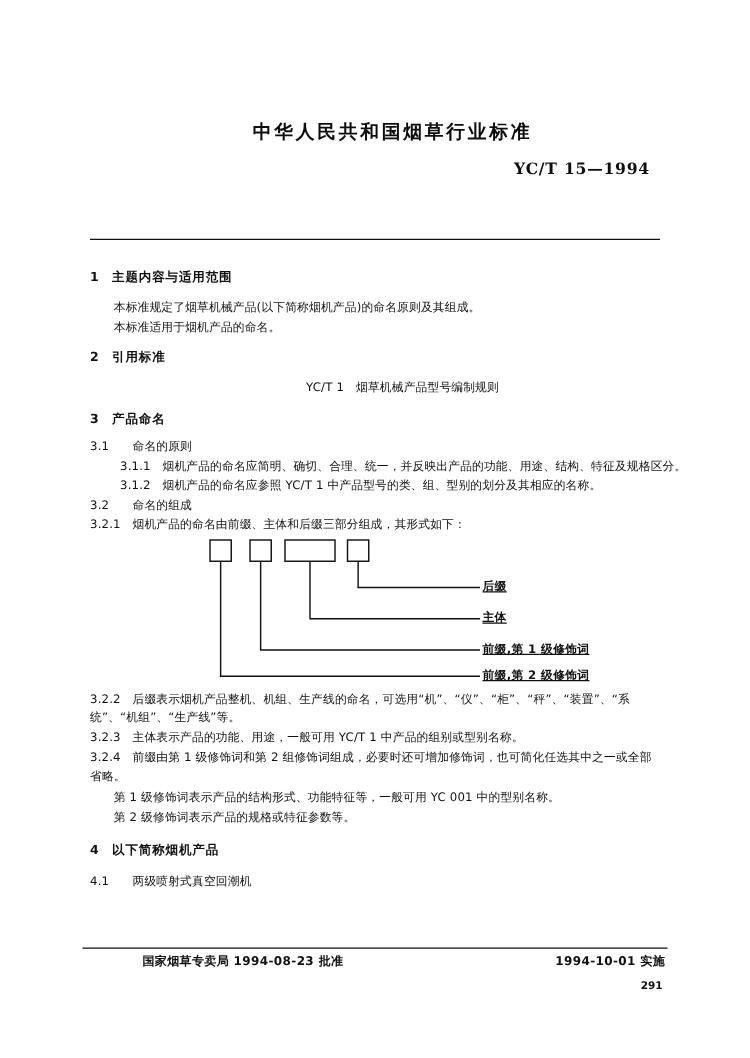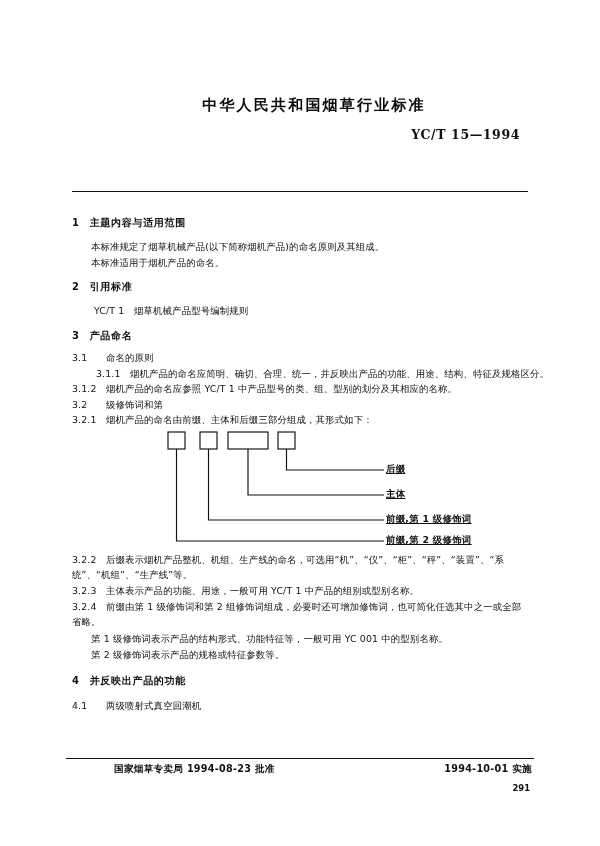--- a/index.html
+++ b/index.html
@@ -170,40 +170,40 @@
     </div>
 
     <div class="blk indent" style="top:239px;">本标准规定了烟草机械产品(以下简称烟机产品)的命名原则及其组成。</div>
 
     <div class="blk indent" style="top:255px;">本标准适用于烟机产品的命名。</div>
 
     <div class="blk heading" style="top:279px;">
       <span class="num">2</span><span>引用标准</span>
     </div>
 
-    <div class="blk" style="top:303px; padding-left:22px;">YC/T 1　烟草机械产品型号编制规则</div>
+    <div class="blk" style="top:303px; padding-left:22px;text-align:center;">YC/T 1　烟草机械产品型号编制规则</div>
 
     <div class="blk heading" style="top:328px;">
       <span class="num">3</span><span>产品命名</span>
     </div>
 
     <div class="blk sub" style="top:350px;">
       <span class="num">3.1</span><span>命名的原则</span>
     </div>
 
     <div class="blk sub" style="top:366px;margin-left:24px;">
       <span class="num">3.1.1</span><span>烟机产品的命名应简明、确切、合理、统一，并反映出产品的功能、用途、结构、特征及规格区分。</span>
     </div>
 
-    <div class="blk sub" style="top:381px;">
+    <div class="blk sub" style="top:381px;margin-left:24px;">
       <span class="num">3.1.2</span><span>烟机产品的命名应参照 YC/T 1 中产品型号的类、组、型别的划分及其相应的名称。</span>
     </div>
 
     <div class="blk sub" style="top:397px;">
-      <span class="num">3.2</span><span>级修饰词和第</span>
+      <span class="num">3.2</span><span>命名的组成</span>
     </div>
 
     <div class="blk sub" style="top:412px;">
       <span class="num">3.2.1</span><span>烟机产品的命名由前缀、主体和后缀三部分组成，其形式如下：</span>
     </div>
 
     <div class="diagram">
       <svg width="600" height="118" viewBox="0 0 600 118">
         <g fill="none" stroke="#111" stroke-width="1.15">
 
@@ -238,21 +238,21 @@
 
     <div class="blk sub" style="top:599px;">
       <span class="num">3.2.4</span><span>前缀由第 1 级修饰词和第 2 组修饰词组成，必要时还可增加修饰词，也可简化任选其中之一或全部省略。</span>
     </div>
 
     <div class="blk indent" style="top:631px;">第 1 级修饰词表示产品的结构形式、功能特征等，一般可用 YC 001 中的型别名称。</div>
 
     <div class="blk indent" style="top:647px;">第 2 级修饰词表示产品的规格或特征参数等。</div>
 
     <div class="blk heading" style="top:673px;">
-      <span class="num">4</span><span>并反映出产品的功能</span>
+      <span class="num">4</span><span>以下简称烟机产品</span>
     </div>
 
     <div class="blk sub" style="top:698px;">
       <span class="num">4.1</span><span>两级喷射式真空回潮机</span>
     </div>
 
   </div>
 
   <div class="footer-rule"></div>
 

